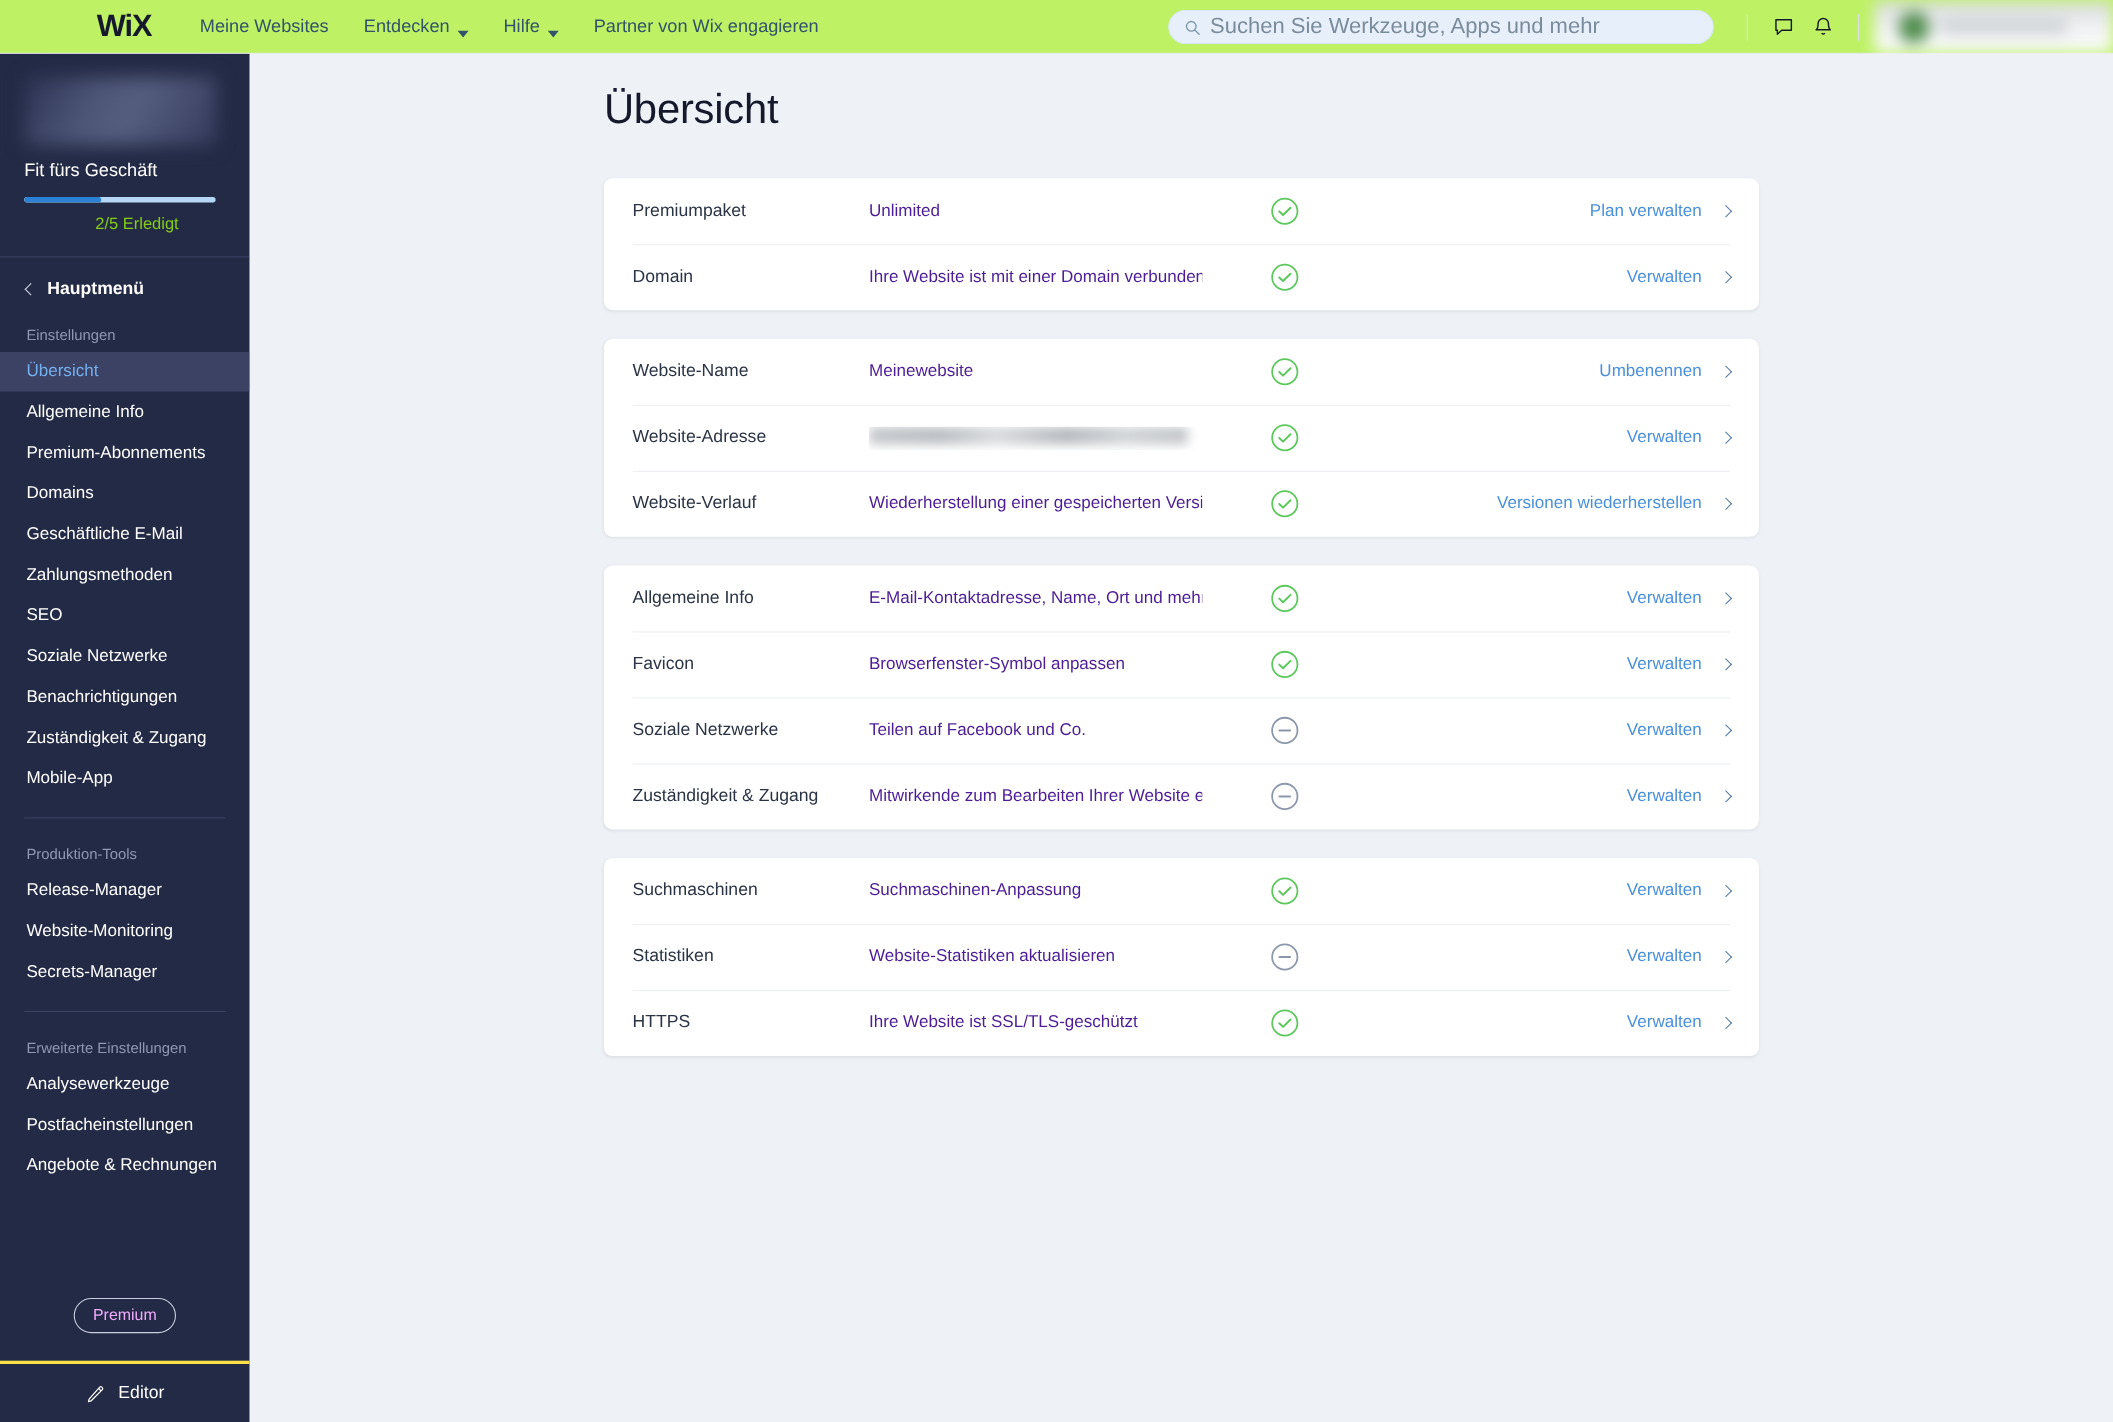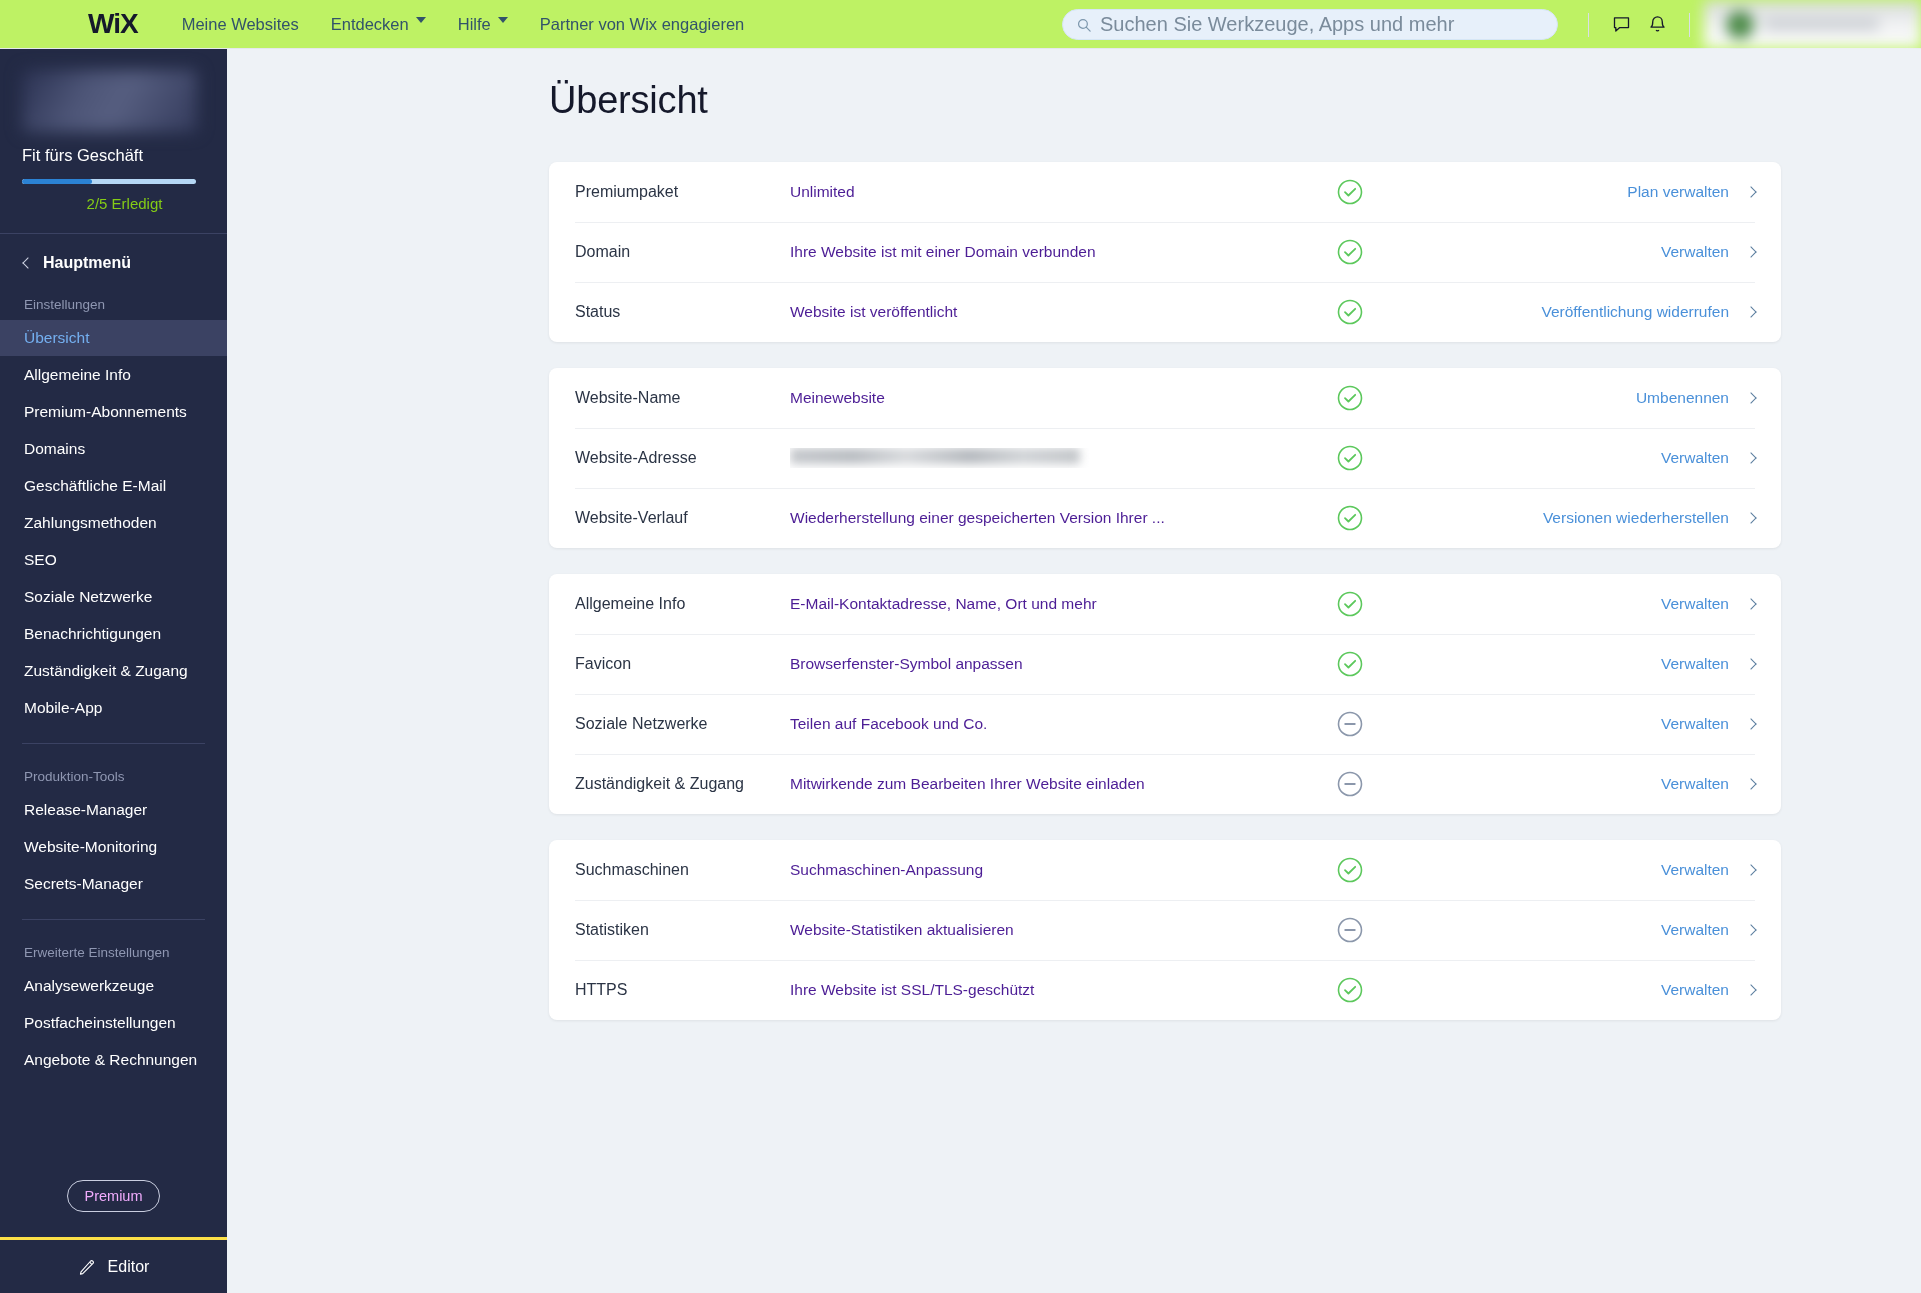--- a/index.html
+++ b/index.html
@@ -39,21 +39,21 @@
     color: #15192b;
     margin-right: 44px;
     line-height: 1;
     user-select: none;
   }
   .nav-item {
     font-size: 16.5px;
     color: #32536a;
     margin-right: 32px;
     display: flex;
-    align-items: flex-start;
+    align-items: flex-end;
     gap: 7px;
     cursor: pointer;
     white-space: nowrap;
   }
   .nav-item:last-of-type { margin-right: 0; }
   .caret-down {
     width: 0; height: 0;
     border-left: 5px solid transparent;
     border-right: 5px solid transparent;
     border-top: 6px solid #32536a;
@@ -282,21 +282,21 @@
   }
   .page-title {
     margin: 30px 0 0 322px;
     font-size: 38px;
     font-weight: 400;
     color: #15192b;
     letter-spacing: -0.2px;
   }
   .cards {
     margin: 40px 0 0 322px;
-    width: 1232px;
+    width: 1050px;
   }
   .card {
     background: #ffffff;
     border-radius: 8px;
     box-shadow: 0 1px 3px rgba(0,0,0,0.07);
     margin-bottom: 26px;
     overflow: hidden;
   }
   .row {
     height: 60px;
@@ -545,34 +545,20 @@
           <svg class="status-icon" width="28" height="28" viewBox="0 0 28 28">
             <circle cx="14" cy="14" r="11.5" fill="none" stroke="#5cc85c" stroke-width="1.6"></circle>
             <path d="M9 14.2l3.4 3.3L19.2 10.8" fill="none" stroke="#5cc85c" stroke-width="1.8" stroke-linecap="round" stroke-linejoin="round"></path>
           </svg>
         </div>
         <div class="action-cell">
           <span class="action-link">Verwalten</span>
           <i class="chev-right"></i>
         </div>
       </div>
-      <div class="row">
-        <div class="row-label">Status</div>
-        <div class="row-value">Website ist veröffentlicht</div>
-        <div class="status-cell">
-          <svg class="status-icon" width="28" height="28" viewBox="0 0 28 28">
-            <circle cx="14" cy="14" r="11.5" fill="none" stroke="#5cc85c" stroke-width="1.6"></circle>
-            <path d="M9 14.2l3.4 3.3L19.2 10.8" fill="none" stroke="#5cc85c" stroke-width="1.8" stroke-linecap="round" stroke-linejoin="round"></path>
-          </svg>
-        </div>
-        <div class="action-cell">
-          <span class="action-link">Veröffentlichung widerrufen</span>
-          <i class="chev-right"></i>
-        </div>
-      </div>
     </div>
 
     <div class="card">
       <div class="row">
         <div class="row-label">Website-Name</div>
         <div class="row-value">Meinewebsite</div>
         <div class="status-cell">
           <svg class="status-icon" width="28" height="28" viewBox="0 0 28 28">
             <circle cx="14" cy="14" r="11.5" fill="none" stroke="#5cc85c" stroke-width="1.6"></circle>
             <path d="M9 14.2l3.4 3.3L19.2 10.8" fill="none" stroke="#5cc85c" stroke-width="1.8" stroke-linecap="round" stroke-linejoin="round"></path>

